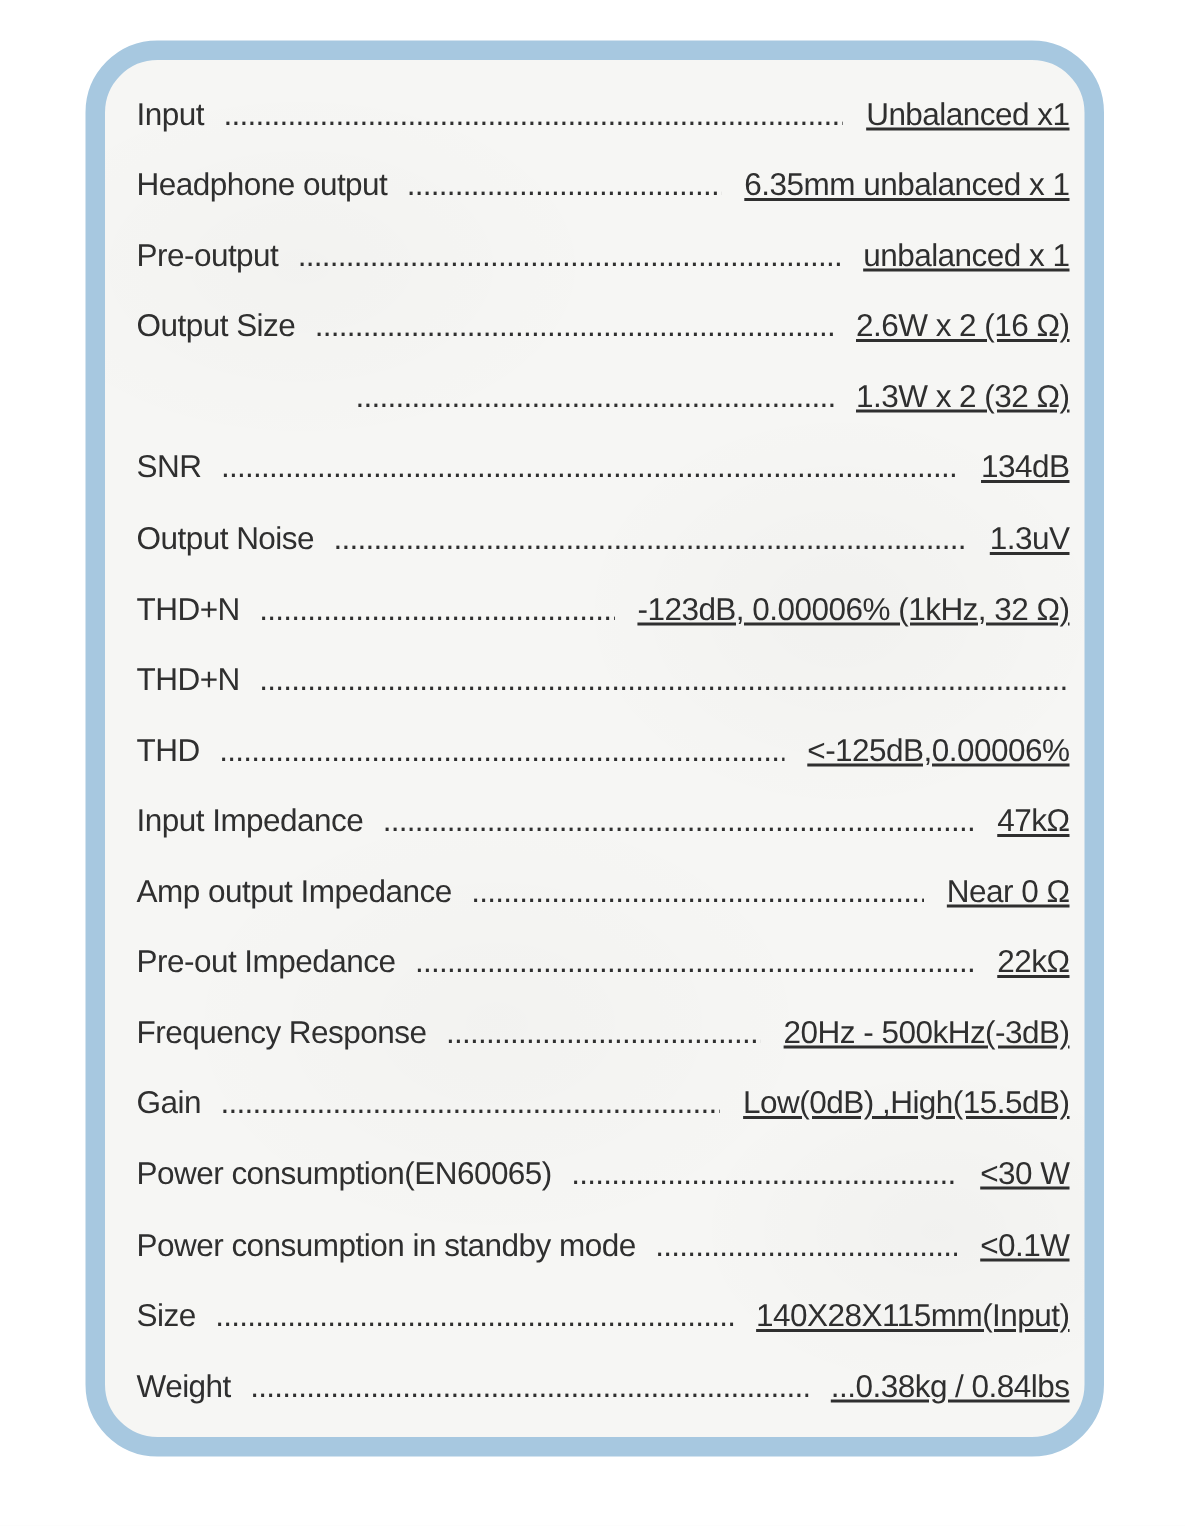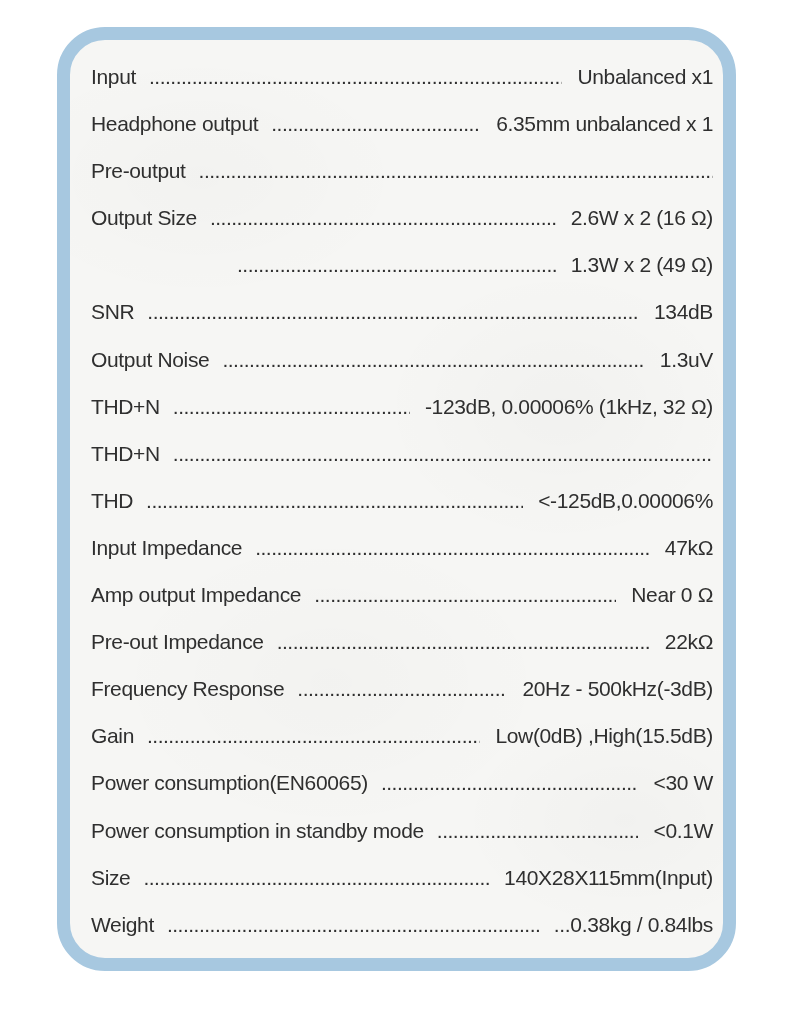--- a/index.html
+++ b/index.html
@@ -39,50 +39,51 @@
   }
   .spec-row.indent { padding-left: 133px; }
   .spec-label { flex: 0 0 auto; }
   .spec-leader {
     flex: 1 1 0;
     overflow: hidden;
     min-width: 0;
     white-space: nowrap;
     letter-spacing: -0.5px;
   }
-  .spec-value { flex: 0 0 auto; padding-left: 2px; }
+  .spec-value { flex: 0 0 auto; padding-left: 2px; text-decoration: underline; }
 </style>
 </head>
 <body>
 
 <div class="spec-card">
   <div class="spec-list">
       <div class="spec-row">
     <span class="spec-label">Input</span>
     <span class="spec-leader">....................................................................................................................................................................................................................................................................</span>
     <span class="spec-value">Unbalanced x1</span>
   </div>
       <div class="spec-row">
     <span class="spec-label">Headphone output</span>
     <span class="spec-leader">....................................................................................................................................................................................................................................................................</span>
     <span class="spec-value">6.35mm unbalanced x 1</span>
   </div>
       <div class="spec-row">
     <span class="spec-label">Pre-output</span>
     <span class="spec-leader">....................................................................................................................................................................................................................................................................</span>
+    <span class="spec-value">unbalanced x 1</span>
   </div>
       <div class="spec-row">
     <span class="spec-label">Output Size</span>
     <span class="spec-leader">....................................................................................................................................................................................................................................................................</span>
     <span class="spec-value">2.6W x 2 (16 Ω)</span>
   </div>
       <div class="spec-row indent">
     <span class="spec-label"></span>
     <span class="spec-leader">....................................................................................................................................................................................................................................................................</span>
-    <span class="spec-value">1.3W x 2 (49 Ω)</span>
+    <span class="spec-value">1.3W x 2 (32 Ω)</span>
   </div>
       <div class="spec-row">
     <span class="spec-label">SNR</span>
     <span class="spec-leader">....................................................................................................................................................................................................................................................................</span>
     <span class="spec-value">134dB</span>
   </div>
       <div class="spec-row">
     <span class="spec-label">Output Noise</span>
     <span class="spec-leader">....................................................................................................................................................................................................................................................................</span>
     <span class="spec-value">1.3uV</span>

